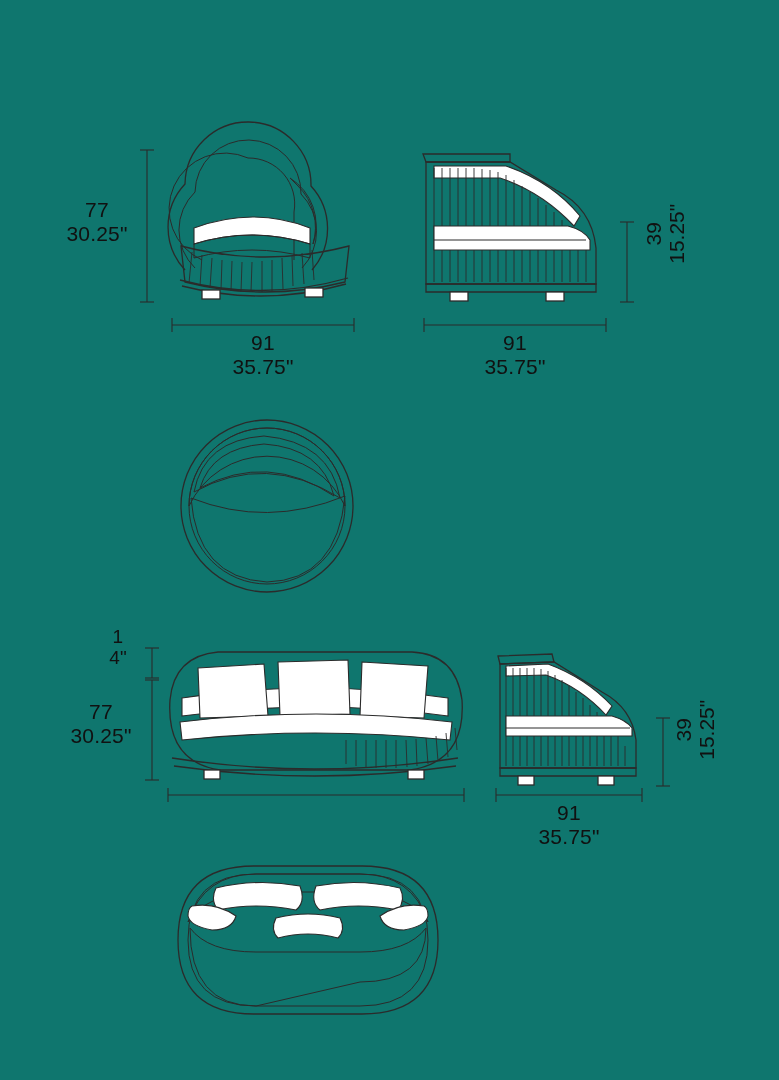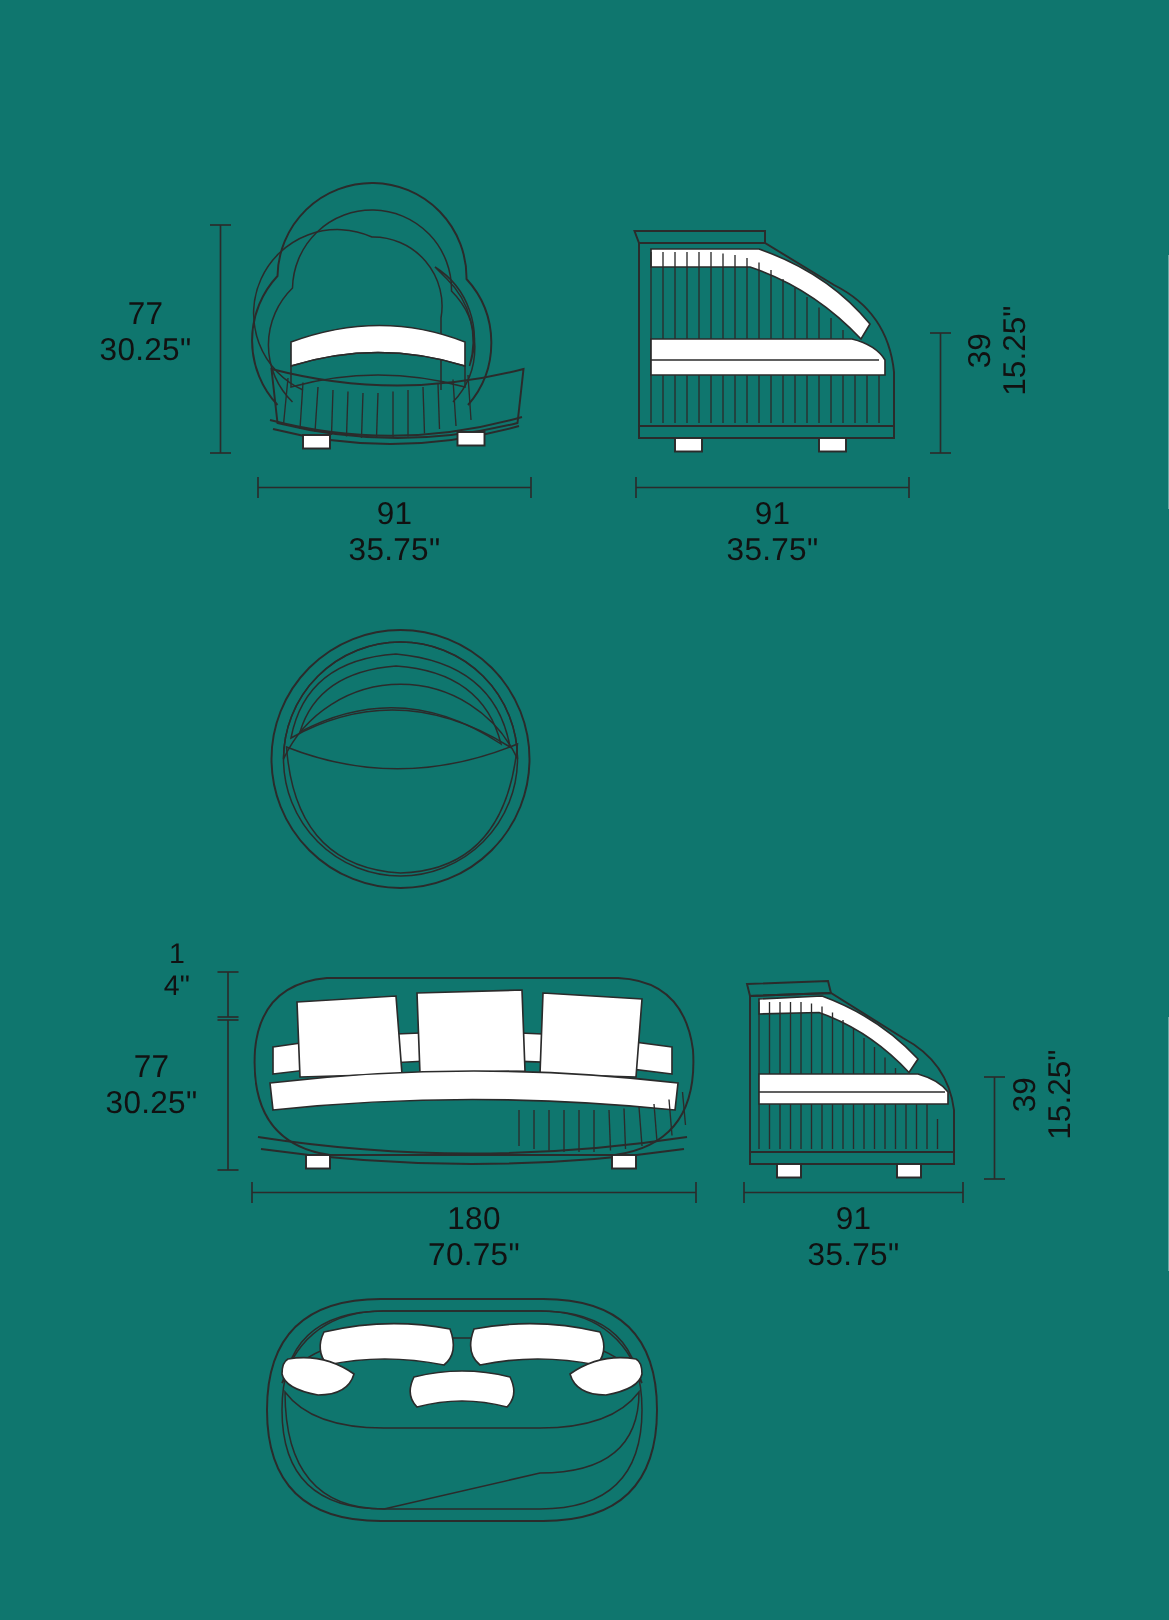--- a/index.html
+++ b/index.html
@@ -258,24 +258,20 @@
     <span class="v2">30.25"</span>
   </div>
 
   <div class="drawing" style="left:168px; top:788px;">
     <svg width="296" height="14" viewBox="0 0 296 14">
       <line class="dimline" x1="0" y1="7" x2="296" y2="7"></line>
       <line class="dimline" x1="0" y1="0" x2="0" y2="14"></line>
       <line class="dimline" x1="296" y1="0" x2="296" y2="14"></line>
     </svg>
   </div>
-  <div class="dim-label" style="left:256px; top:801px; width:120px;">
-    <span>180</span>
-    <span class="v2">70.75"</span>
-  </div>
 
   <div class="drawing" style="left:490px; top:648px;">
     <svg width="160" height="140" viewBox="0 0 160 140">
 
       <path class="ln med" d="M8 8 L62 6 L64 14 L10 16 Z" fill="#ffffff"></path>
       <path class="ln med" d="M10 16 L10 120 L146 120 L146 92 q-4 -32 -34 -48 L64 14 Z" fill="#ffffff"></path>
 
       <path class="cush" d="M16 18 L58 16 q38 14 64 42 l-6 9 q-26 -28 -60 -40 L16 28 Z"></path>
 
       <g class="slat">

